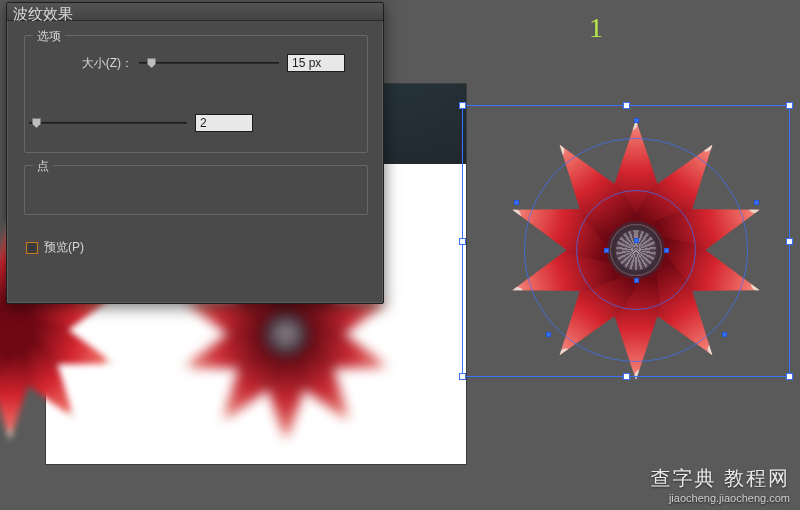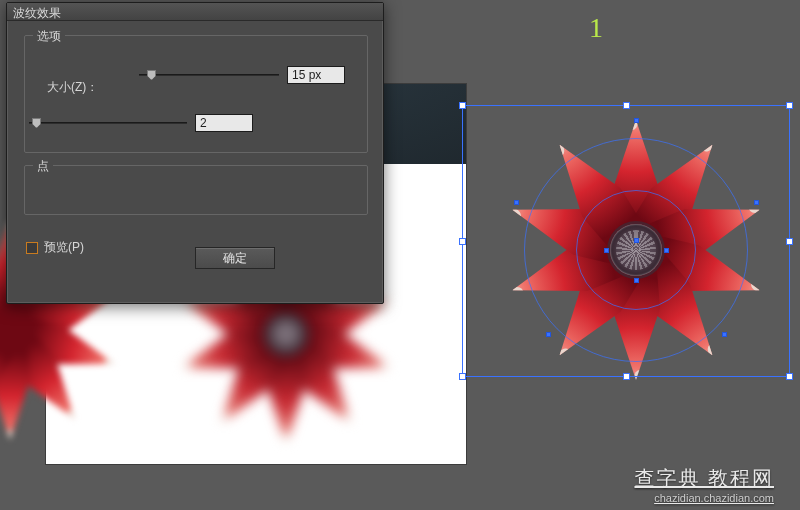--- a/index.html
+++ b/index.html
@@ -101,21 +101,21 @@
     background: #4a4a4a;
     border: 1px solid #1d1d1d;
     box-shadow: 0 3px 16px rgba(0,0,0,.55), inset 0 0 0 1px #5d5d5d;
     border-radius: 2px;
   }
   .titlebar {
     height: 18px;
     background: linear-gradient(#545454,#434343);
     border-bottom: 1px solid #2a2a2a;
     padding: 2px 6px 0 6px;
-    font-size: 12px;
+    font-size: 15px;
     color: #dcdcdc;
   }
   .group {
     position:absolute;
     border:1px solid #666;
     border-radius:2px;
   }
   .group .legend {
     position:absolute;
     top:-8px; left:8px;
@@ -176,26 +176,25 @@
     background:linear-gradient(#5a5a5a,#4b4b4b);
     border:1px solid #262626;
     color:#e2e2e2;
     font-size:12px;
     display:inline-flex; align-items:center; justify-content:center;
     box-shadow: inset 0 1px 0 #6e6e6e;
   }
   
   .wm {
     position:absolute;
-    right:26px; bottom:6px;
+    right:10px; bottom:6px;
     text-align:right;
     color:#e9e9e9;
     font-family:"Microsoft YaHei",Arial,sans-serif;
     text-shadow:0 1px 2px rgba(0,0,0,.6);
-    text-decoration:underline;
   }
   .wm .big { font-size:20px; letter-spacing:2px; }
   .wm .sm  { font-size:11px; color:#cfcfcf; }
   
   .sliver {
     position:absolute; left:-60px; top:260px;
     width:140px; height:140px;
     filter: blur(3px);
   }
 </style>
@@ -273,21 +272,21 @@
 
 <div class="step">1</div>
 
 <div class="dialog">
   <div class="titlebar">波纹效果</div>
 
   <div class="group" style="left:17px; top:32px; width:344px; height:118px;">
     <span class="legend">选项</span>
 
     <div class="row" style="left:22px; top:18px; width:300px;">
-      <span class="lbl" style="width:86px; text-align:left; margin-right:6px;margin-top:25px;">大小(Z)：</span>
+      <span class="lbl" style="width:86px; text-align:right; margin-right:6px;">大小(Z)：</span>
       <div class="slider" style="width:140px;">
         <div class="track"></div>
         <div class="thumb" style="left:8px;"></div>
       </div>
       <div class="valbox" style="margin-left:8px;">15 px</div>
     </div>
 
 
     <div class="row" style="left:4px; top:78px; width:330px;">
       <div class="slider" style="width:158px;">
@@ -302,21 +301,20 @@
     <span class="legend">点</span>
   </div>
 
   <div class="row" style="left:19px; top:236px;">
     <label class="checkbox">
       <span class="box"></span>
       <span class="lbl">预览(P)</span>
     </label>
   </div>
   <div class="row" style="left:188px; top:244px;">
-    <div class="btn">确定</div>
     <div style="width:10px;"></div>
   </div>
 </div>
 
 <div class="wm">
   <div class="big">查字典 教程网</div>
-  <div class="sm">chazidian.chazidian.com</div>
+  <div class="sm">jiaocheng.jiaocheng.com</div>
 </div>
 
 </body></html>

